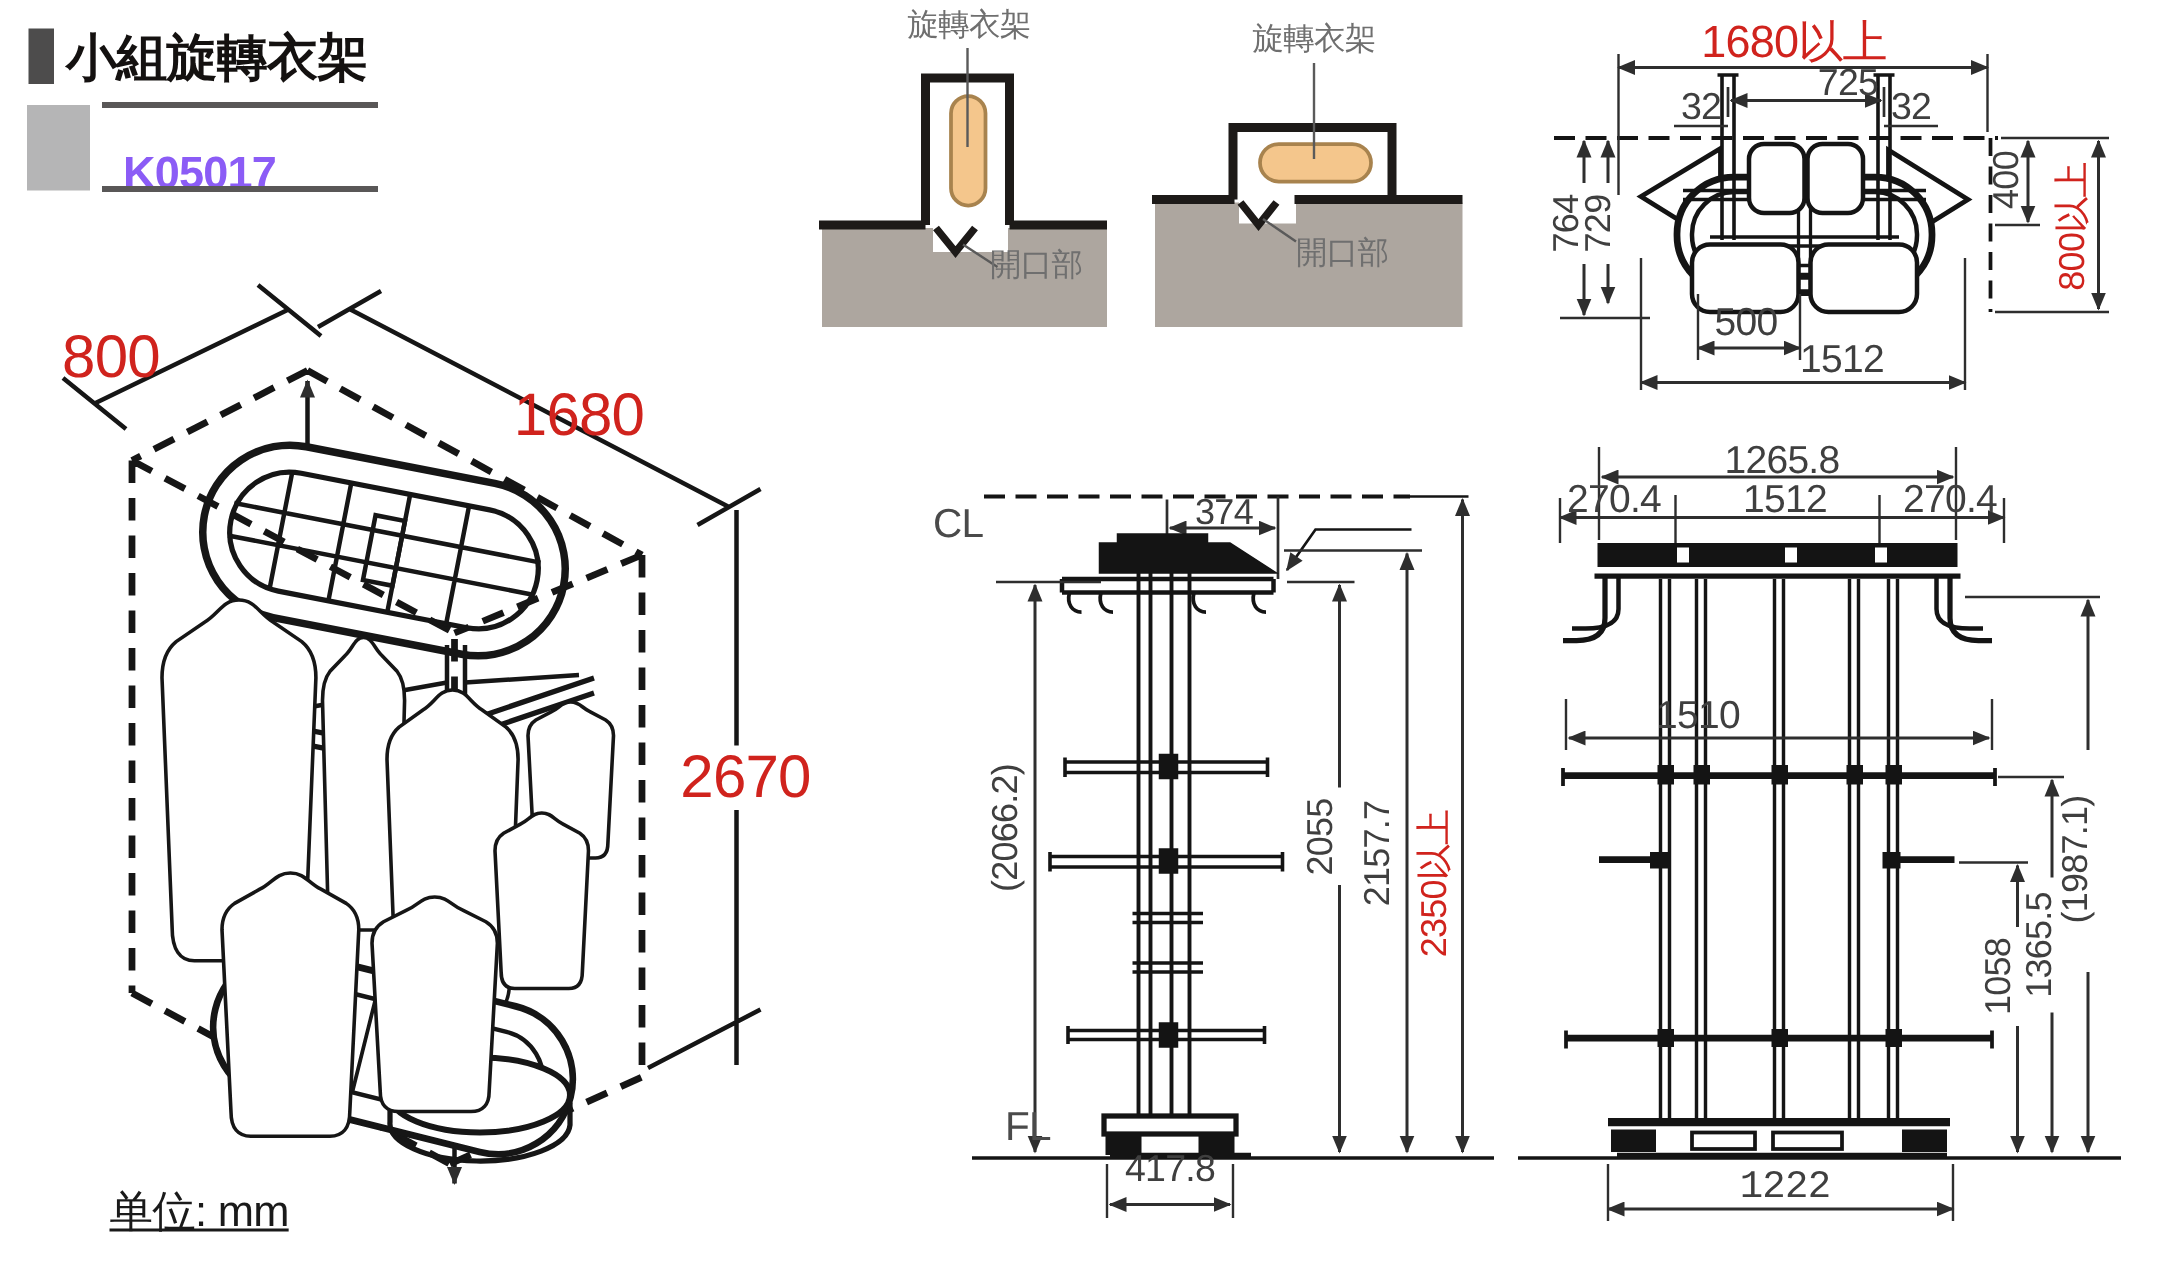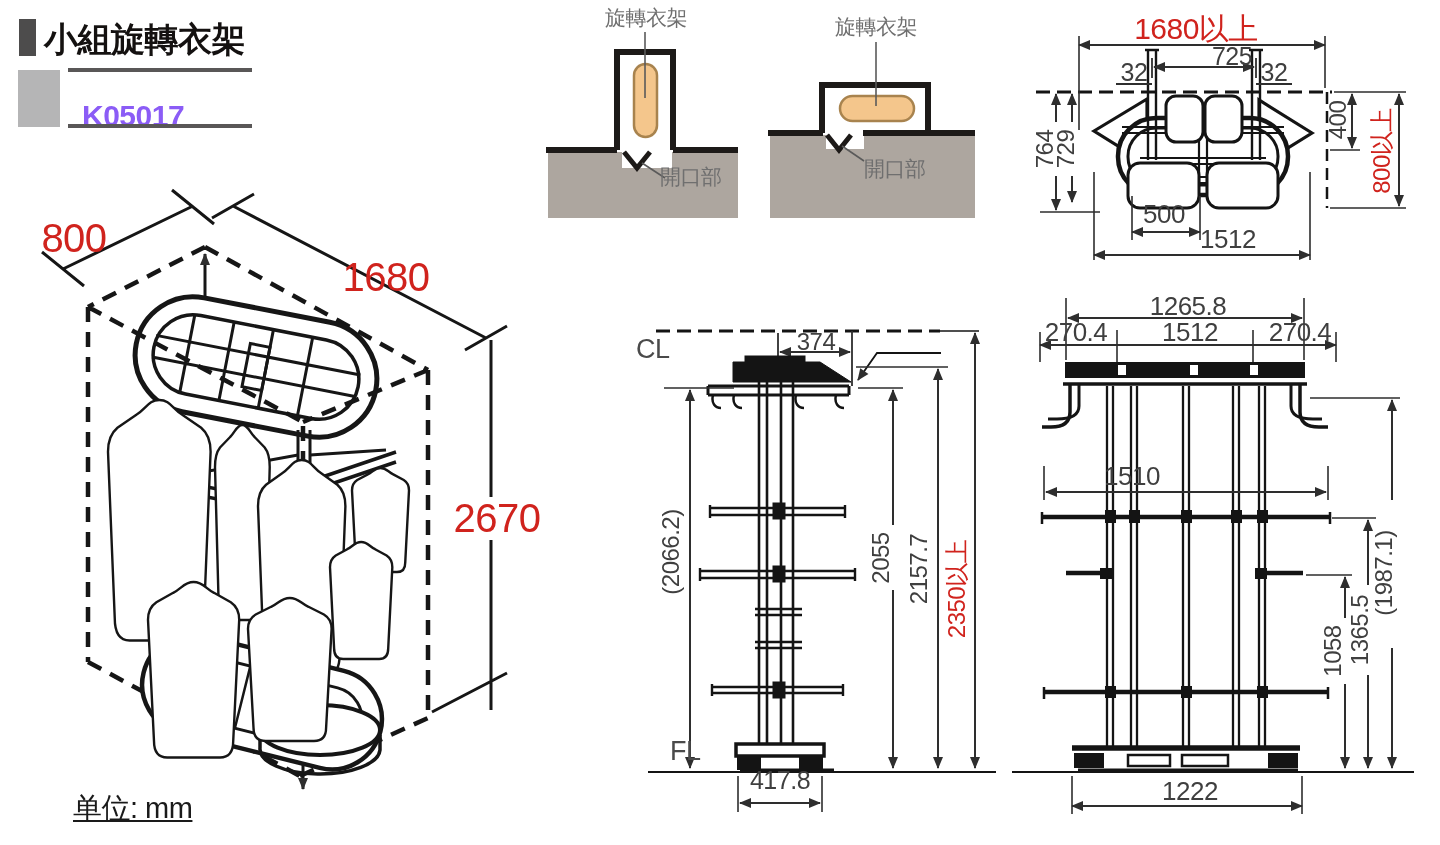--- a/index.html
+++ b/index.html
@@ -285,32 +285,32 @@
   <div class="lbl s25" style="left:1188px;top:56px;margin-left:44px;">725</div>
   <div class="lbl s25" style="left:1134px;top:72px;">32</div>
   <div class="lbl s25" style="left:1274px;top:72px;">32</div>
   <div class="lbl v s24" style="left:1045px;top:149px;">764</div>
   <div class="lbl v s24" style="left:1066px;top:149px;">729</div>
   <div class="lbl v s24" style="left:1338px;top:120px;">400</div>
   <div class="lbl v s24 red" style="left:1382px;top:151px;">800以上</div>
   <div class="lbl s26" style="left:1164px;top:214px;">500</div>
   <div class="lbl s26" style="left:1228px;top:239px;">1512</div>
 
-  <div class="lbl tl s27" style="left:636px;top:336px;color:#4a4a4a;">CL</div>
+  <div class="lbl tl s27" style="left:622px;top:336px;color:#4a4a4a;">CL</div>
   <div class="lbl s24" style="left:816px;top:342px;">374</div>
   <div class="lbl v s24" style="left:671px;top:552px;">(2066.2)</div>
   <div class="lbl v s24" style="left:881px;top:558px;">2055</div>
   <div class="lbl v s24" style="left:919px;top:569px;">2157.7</div>
   <div class="lbl v s24 red" style="left:957px;top:589px;">2350以上</div>
   <div class="lbl tl s27" style="left:646px;top:738px;color:#4a4a4a;margin-left:24px;">FL</div>
   <div class="lbl s25" style="left:780px;top:780px;">417.8</div>
 
   <div class="lbl s26" style="left:1188px;top:306px;">1265.8</div>
   <div class="lbl s26" style="left:1076px;top:332px;">270.4</div>
   <div class="lbl s26" style="left:1190px;top:332px;">1512</div>
   <div class="lbl s26" style="left:1300px;top:332px;">270.4</div>
   <div class="lbl s26" style="left:1132px;top:476px;">1510</div>
   <div class="lbl v s24" style="left:1333px;top:651px;">1058</div>
   <div class="lbl v s24" style="left:1360px;top:630px;">1365.5</div>
   <div class="lbl v s24" style="left:1384px;top:573px;">(1987.1)</div>
-  <div class="lbl s26" style="left:1190px;top:791px;">1222</div>
+  <div class="lbl s26" style="left:1190px;top:791px;font-family:Liberation Mono, monospace;">1222</div>
 
 </div>
 
 </body></html>

